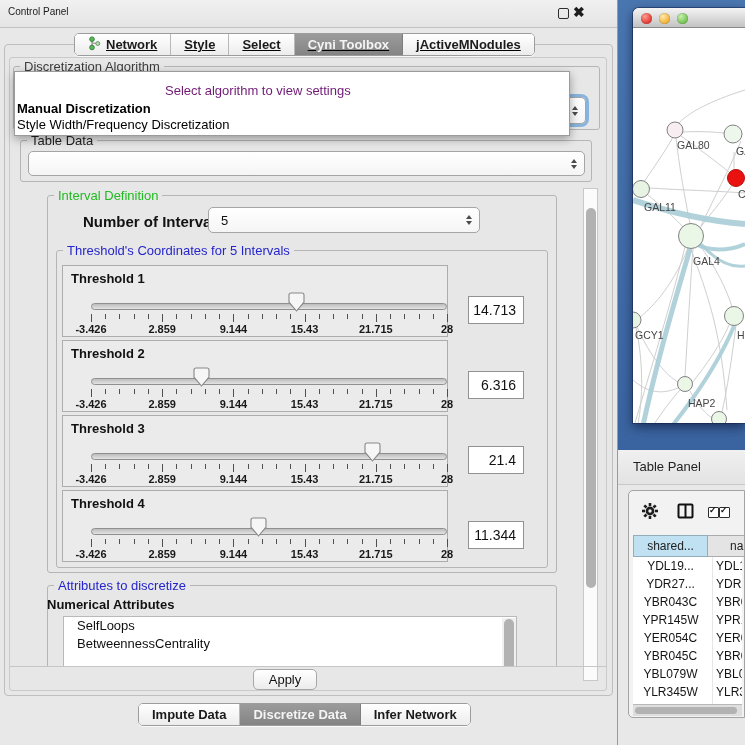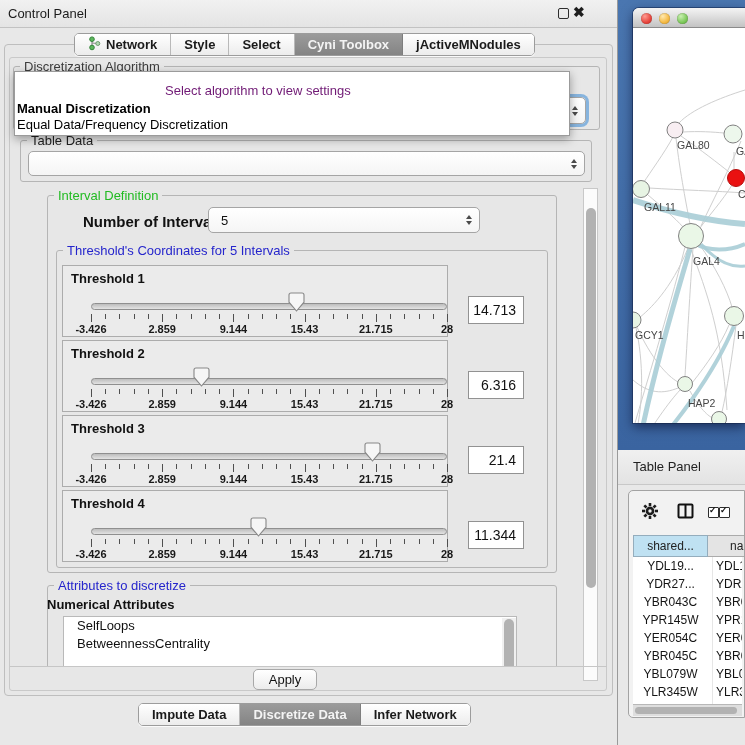--- a/index.html
+++ b/index.html
@@ -2,21 +2,21 @@
 <html><head>
 <meta charset="utf-8">
 <style>
   html,body{margin:0;padding:0;}
   #app{position:relative;width:745px;height:745px;background:#E8E8E8;overflow:hidden;
        font-family:"Liberation Sans",sans-serif;-webkit-font-smoothing:antialiased;}
   .abs{position:absolute;}
   
   .cp-header{position:absolute;left:0;top:0;width:618px;height:27px;
     background:linear-gradient(#F1F1F1,#E4E4E4);border-bottom:1px solid #C2C2C2;}
-  .cp-title{position:absolute;left:8px;top:6px;font-size:13px;color:#1b1b1b;}
+  .cp-title{position:absolute;left:8px;top:6px;font-size:10px;color:#1b1b1b;}
   .float-ic{position:absolute;left:558px;top:8px;width:9px;height:9px;border:1.5px solid #2e2e2e;border-radius:2px;}
   .close-ic{position:absolute;left:573px;top:4px;font-size:14px;font-weight:bold;color:#1d1d1d;}
   
   .segmented{position:absolute;display:flex;height:21px;border:1px solid #9C9C9C;border-radius:5px;
     overflow:hidden;background:#fff;z-index:6;box-shadow:0 1px 0 rgba(255,255,255,.8);}
   .seg{display:flex;align-items:center;gap:5px;padding:0 13px;font-size:13px;font-weight:600;color:#1a1a1a;
     background:linear-gradient(#FFFFFF,#ECECEC);border-right:1px solid #B9B9B9;white-space:nowrap;}
   .seg:last-child{border-right:none;}
   .seg.sel{background:linear-gradient(#9B9B9B,#848484);color:#F4F4F4;border-right-color:#7E7E7E;}
   
@@ -87,21 +87,21 @@
 <body>
 
 <div id="app">
 
   <div class="cp-header">
     <span class="cp-title">Control Panel</span>
     <span class="float-ic"></span>
     <span class="close-ic">✖</span>
   </div>
 
-  <div id="tabs-top" class="segmented" style="left:74px;top:33px;">
+  <div id="tabs-top" class="segmented" style="left:74px;top:33px;text-decoration:underline;">
       <div class="seg">
         <span><svg width="13" height="15" viewBox="0 0 13 15">
             <line x1="4" y1="4" x2="4" y2="11" stroke="#8a8a8a" stroke-width="1.2"></line>
             <line x1="4" y1="7" x2="9.5" y2="7.5" stroke="#8a8a8a" stroke-width="1.2"></line>
             <circle cx="4" cy="3.2" r="2.3" fill="#5CB75C" stroke="#35843A"></circle>
             <circle cx="4" cy="11.5" r="2.3" fill="#5CB75C" stroke="#35843A"></circle>
             <circle cx="9.8" cy="7.5" r="2" fill="#AFD8AF" stroke="#6F9B6F"></circle>
           </svg></span>
         <span>Network</span>
       </div>
@@ -128,21 +128,21 @@
   <div class="combo" style="left:30px;top:97px;width:556px;height:27px;box-shadow:0 0 0 3px rgba(111,168,220,.8);">
     <span class="stepper">
         <i class="up"></i>
         <i class="dn"></i>
       </span>
   </div>
 
   <div class="popup">
     <span class="hint">Select algorithm to view settings</span>
     <span class="opt" style="top:29px;font-weight:bold;">Manual Discretization</span>
-    <span class="opt" style="top:45px;">Equal Data/Frequency Discretization</span>
+    <span class="opt" style="top:45px;">Style Width/Frequency Discretization</span>
   </div>
 
   <div class="group" style="left:20px;top:140px;width:572px;height:42px;">
     <span class="gtitle" style="color:#222;">Table Data</span>
   </div>
   <div class="combo" style="left:28px;top:151px;width:557px;height:25px;">
     <span class="stepper">
         <i class="up"></i>
         <i class="dn"></i>
       </span>

